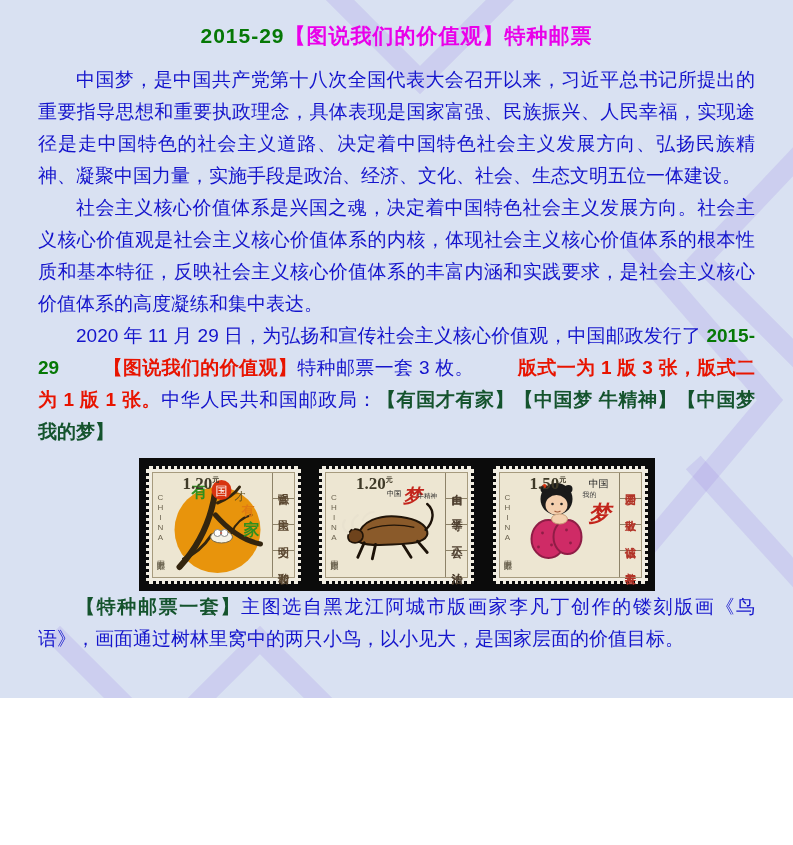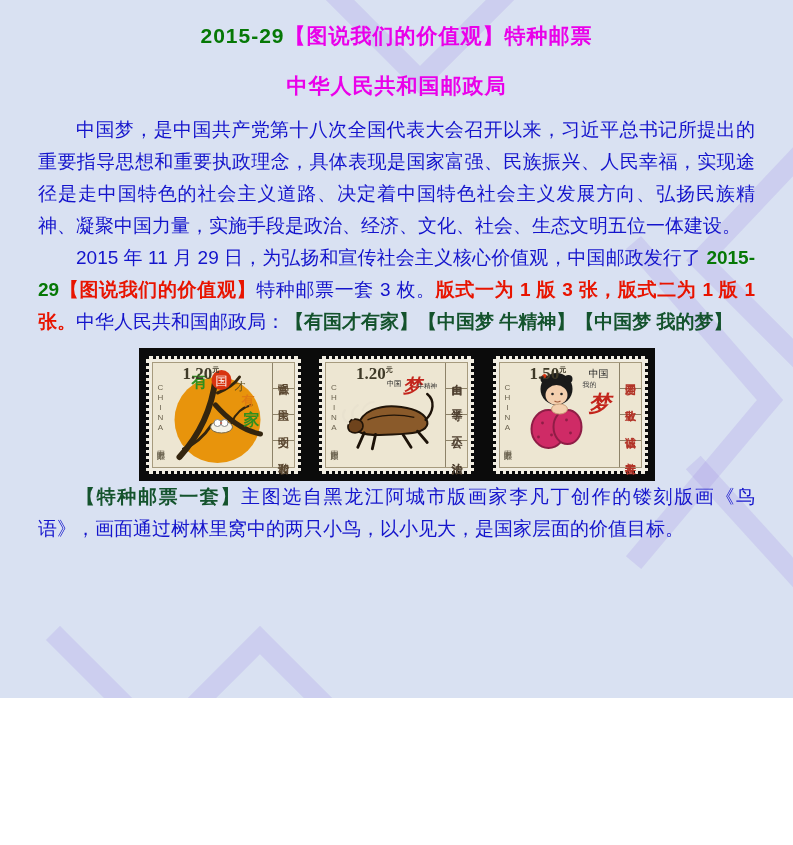--- a/index.html
+++ b/index.html
@@ -18,21 +18,21 @@
   .hl3{margin:22px 0 0;color:#EA00EA;}
   .code-green{color:#067806;}
   .title-magenta{color:#EA00EA;}
   .article{margin-top:14px;}
   .article p{
     margin:0;
     font-size:19px;line-height:32px;
     text-align:justify;text-indent:2em;
     color:#1414CC;
   }
-  .red-b{color:#E81400;font-weight:bold;}
+  .red-b{color:#E81400;font-weight:bold;padding-left:44px;}
   .green-b{color:#067806;font-weight:bold;}
   .magenta-b{color:#14532d;font-weight:bold;}
   
   .stamp-strip{
     width:502px;height:121px;
     margin:10px auto 0;
     background:#0B0B0B;
     display:flex;align-items:center;justify-content:space-between;
     padding:6px 7px;
   }
@@ -92,25 +92,25 @@
       <path d="M700,470 L800,580"></path>
       <path d="M60,640 L230,810"></path>
       <path d="M150,840 L260,720 L370,840"></path>
       <path d="M260,640 L330,710 L260,780 L190,710 Z"></path>
     </g>
   </svg>
 
   <div class="content">
 
     <p class="hl hl1"><span class="code-green">2015-29</span><span class="title-magenta">【图说我们的价值观】特种邮票</span></p>
-    <p class="hl hl2">中华人民共和国邮政局</p>
 
     <div class="article">
       <p>中国梦，是中国共产党第十八次全国代表大会召开以来，习近平总书记所提出的重要指导思想和重要执政理念，具体表现是国家富强、民族振兴、人民幸福，实现途径是走中国特色的社会主义道路、决定着中国特色社会主义发展方向、弘扬民族精神、凝聚中国力量，实施手段是政治、经济、文化、社会、生态文明五位一体建设。</p>
-      <p><span>2015 年 11 月 29 日，为弘扬和宣传社会主义核心价值观，中国邮政发行了 </span><span class="green-b">2015-29</span><span class="red-b">【图说我们的价值观】</span><span>特种邮票一套 3 枚。</span><span class="red-b">版式一为 1 版 3 张，版式二为 1 版 1 张。</span><span>中华人民共和国邮政局：</span><span class="magenta-b">【有国才有家】【中国梦 牛精神】【中国梦 我的梦】</span></p>
+      <p>社会主义核心价值体系是兴国之魂，决定着中国特色社会主义发展方向。社会主义核心价值观是社会主义核心价值体系的内核，体现社会主义核心价值体系的根本性质和基本特征，反映社会主义核心价值体系的丰富内涵和实践要求，是社会主义核心价值体系的高度凝练和集中表达。</p>
+      <p><span>2020 年 11 月 29 日，为弘扬和宣传社会主义核心价值观，中国邮政发行了 </span><span class="green-b">2015-29</span><span class="red-b">【图说我们的价值观】</span><span>特种邮票一套 3 枚。</span><span class="red-b">版式一为 1 版 3 张，版式二为 1 版 1 张。</span><span>中华人民共和国邮政局：</span><span class="magenta-b">【有国才有家】【中国梦 牛精神】【中国梦 我的梦】</span></p>
 
       <div class="stamp-strip">
 
         <div class="stamp s1">
           <div class="stamp-inner">
             <div class="postal-col">CHINA 中国邮政</div>
             <div class="art">
               <div class="denom"><span>1.20</span><sup>元</sup></div>
               <svg viewBox="0 0 96 104">
                 <circle cx="46" cy="57" r="43" fill="#E8940C"></circle>

